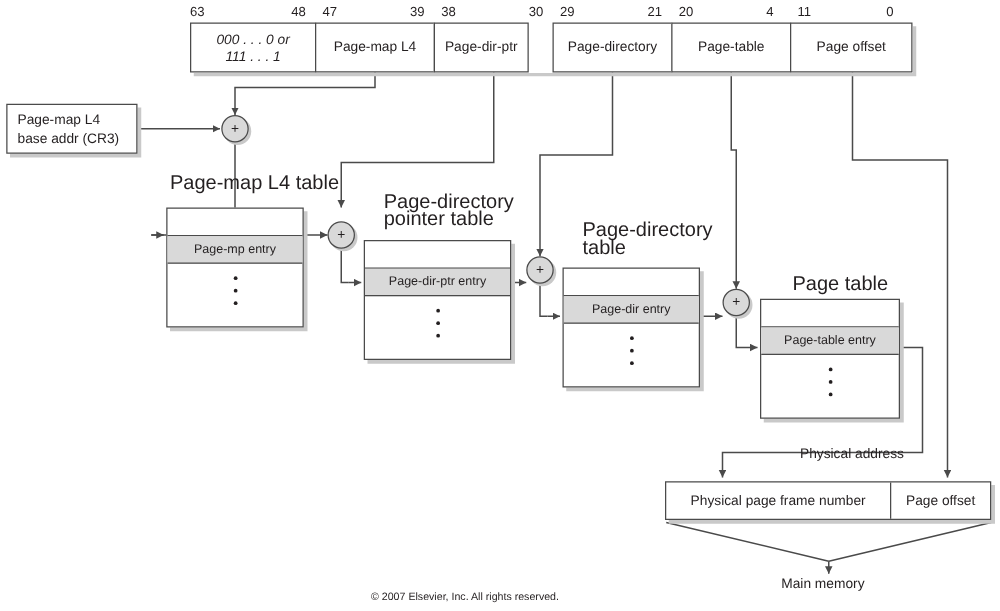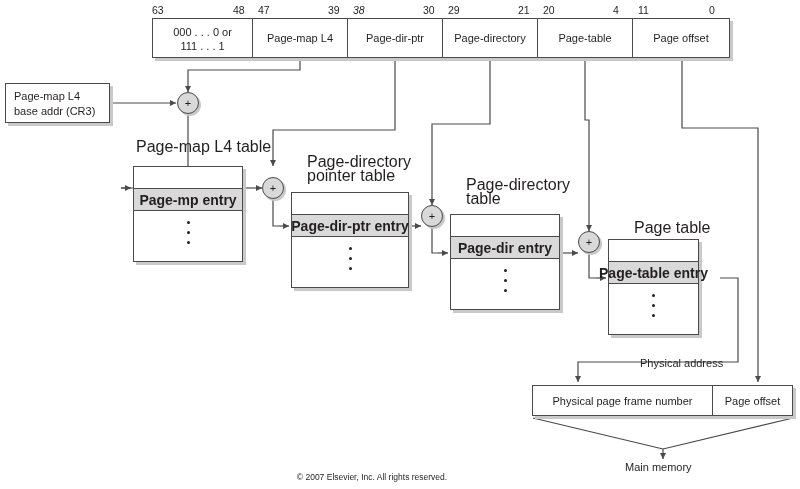--- a/index.html
+++ b/index.html
@@ -39,21 +39,21 @@
     background: #ffffff;
     border: 1.2px solid #4a4a4a;
     display: flex;
     align-items: center;
     justify-content: center;
     text-align: center;
     font-size: 11px;
     line-height: 14px;
     color: #231f20;
   }
-  .addrfield.multiline { display:block; padding-top:6px; }
+  .addrfield.multiline { display:block; padding-top:6px;font-style:italic; }
   .addrwrap {
     position: absolute;
     box-shadow: 3px 3px 0 0 #c9c9c9;
   }
 
   .tablebox {
     position: absolute;
     box-sizing: border-box;
     background: #ffffff;
     border: 1.2px solid #4a4a4a;
@@ -65,24 +65,23 @@
     box-sizing: border-box;
   }
   .tablebox .entry {
     box-sizing: border-box;
     height: 22px;
     background: #d9d9d9;
     border-bottom: 1.2px solid #4a4a4a;
     display: flex;
     align-items: center;
     justify-content: center;
-    font-size: 14px;
-    color: #231f20;
-    white-space: nowrap;
-    font-weight: bold;
+    font-size: 10px;
+    color: #231f20;
+    white-space: nowrap;
   }
   .tablebox .dots {
     display: flex;
     flex-direction: column;
     align-items: center;
     justify-content: center;
     gap: 7px;
     padding-top: 10px;
   }
   .tablebox .dots i {
@@ -213,37 +212,37 @@
       <path d="M533,418 L663,449"></path>
       <path d="M793,418 L663,449"></path>
       <path d="M663,449 L663,459" marker-end="url(#ah)"></path>
     </g>
   </svg>
 
   <div class="bitlabel" style="left:152px; top:4px;">63</div>
   <div class="bitlabel r" style="left:233px; top:4px; width:20px;">48</div>
   <div class="bitlabel" style="left:258px; top:4px;">47</div>
   <div class="bitlabel r" style="left:328px; top:4px; width:20px;">39</div>
-  <div class="bitlabel" style="left:353px; top:4px;font-style:italic;">38</div>
+  <div class="bitlabel" style="left:353px; top:4px;">38</div>
   <div class="bitlabel r" style="left:423px; top:4px; width:20px;">30</div>
   <div class="bitlabel" style="left:448px; top:4px;">29</div>
   <div class="bitlabel r" style="left:518px; top:4px; width:20px;">21</div>
   <div class="bitlabel" style="left:543px; top:4px;">20</div>
   <div class="bitlabel r" style="left:613px; top:4px; width:20px;">4</div>
   <div class="bitlabel" style="left:638px; top:4px;">11</div>
   <div class="bitlabel r" style="left:709px; top:4px; width:20px;">0</div>
 
   <div class="addrwrap" style="left:152px; top:18px; width:578px; height:40px;"></div>
 
   <div class="addrfield multiline" style="left:152px; top:18px; width:101px; height:40px; text-align:center;">
     <div>000 . . . 0 or</div>
     <div>111 . . . 1</div>
   </div>
   <div class="addrfield" style="left:252px; top:18px; width:96px; height:40px;">Page-map L4</div>
-  <div class="addrfield" style="left:347px; top:18px; width:96px; height:40px;">Page-dir-ptr</div>
+  <div class="addrfield" style="left:347px; top:18px; width:76px; height:40px;">Page-dir-ptr</div>
   <div class="addrfield" style="left:442px; top:18px; width:96px; height:40px;">Page-directory</div>
   <div class="addrfield" style="left:537px; top:18px; width:96px; height:40px;">Page-table</div>
   <div class="addrfield" style="left:632px; top:18px; width:98px; height:40px;">Page offset</div>
 
   <div class="cr3box" style="left:5px; top:83px; width:105px; height:40px;">
     <div>Page-map L4</div>
     <div>base addr (CR3)</div>
   </div>
 
   <div class="adder" style="left:177px; top:92px;">+</div>
@@ -288,21 +287,21 @@
     <div class="dots">
         <i></i>
         <i></i>
         <i></i>
       </div>
   </div>
 
   <div class="caption" style="left:634px; top:221px;">
     <div>Page table</div>
   </div>
-  <div class="tablebox" style="left:608px; top:239px; width:91px; height:96px;">
+  <div class="tablebox" style="left:608px; top:239px; width:112px; height:96px;">
     <div class="hdrgap"></div>
     <div class="entry">Page-table entry</div>
     <div class="dots">
         <i></i>
         <i></i>
         <i></i>
       </div>
   </div>
 
   <div class="freetext" style="left:640px; top:357px;">Physical address</div>

